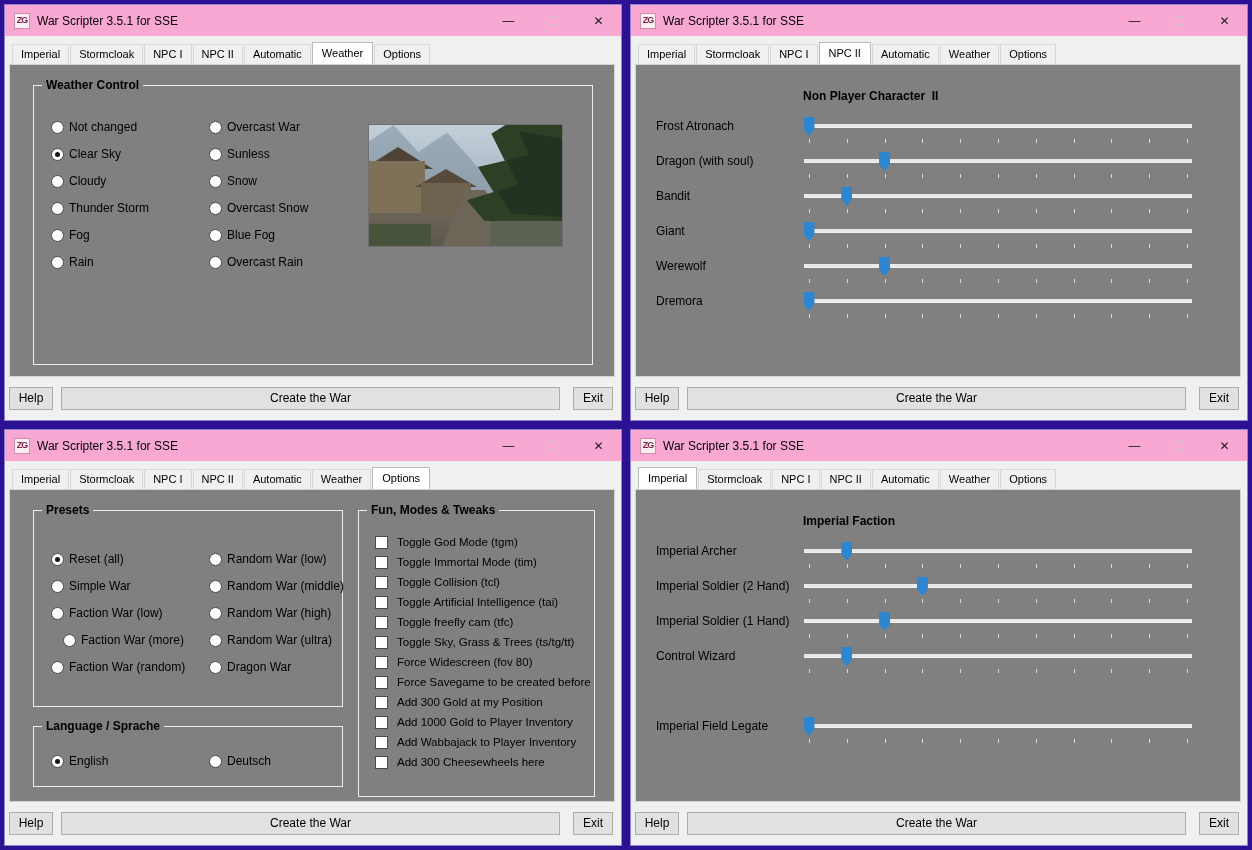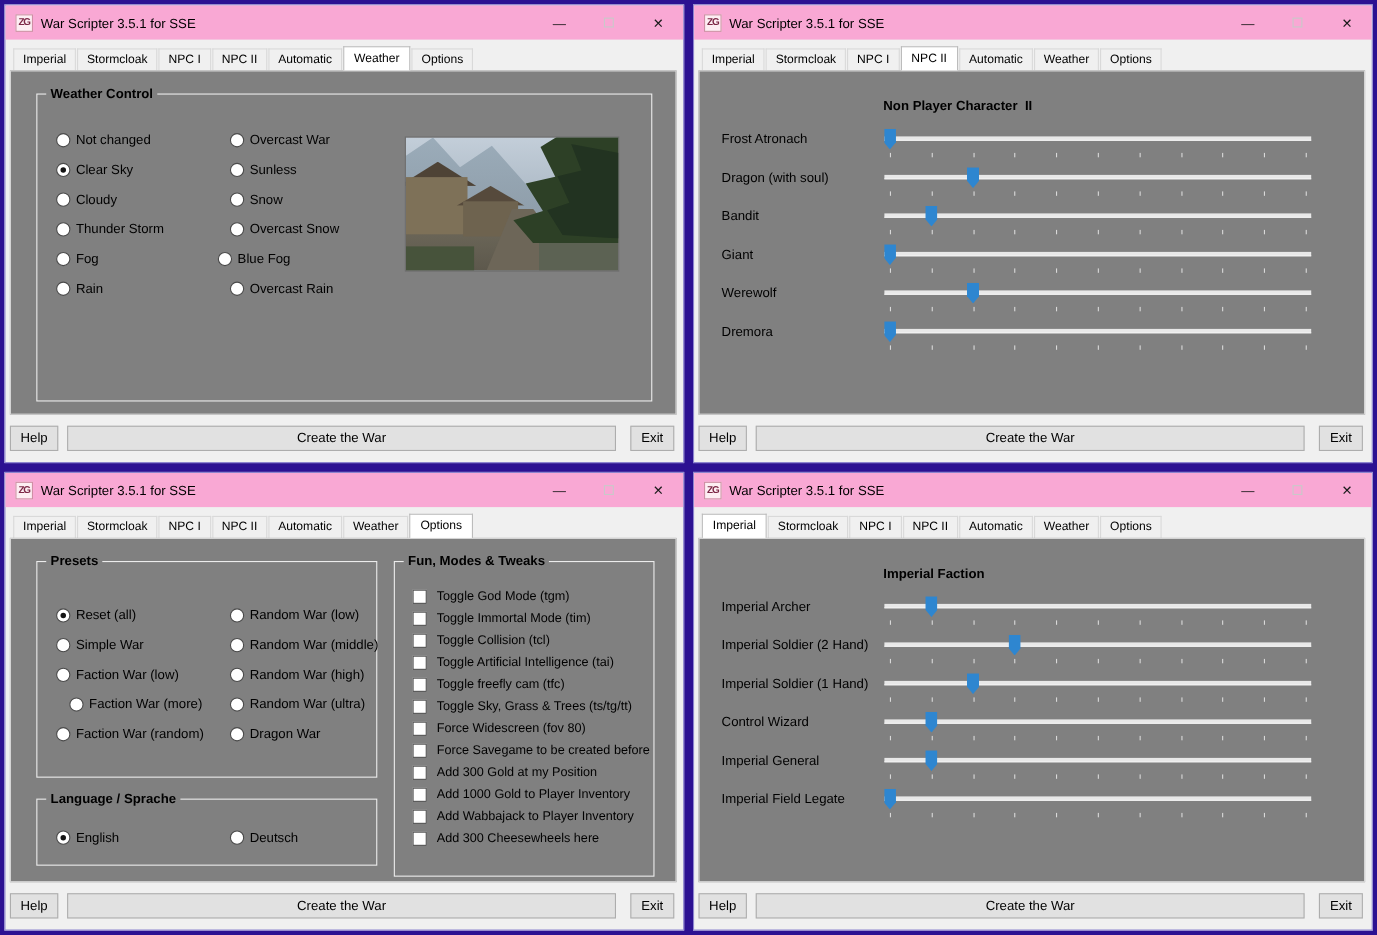--- a/index.html
+++ b/index.html
@@ -132,21 +132,21 @@
               <span class="rlabel">Sunless</span>
             </div>
             <div class="radio-item" style="left: 175px; top: 87px;">
               <span class="radio"></span>
               <span class="rlabel">Snow</span>
             </div>
             <div class="radio-item" style="left: 175px; top: 114px;">
               <span class="radio"></span>
               <span class="rlabel">Overcast Snow</span>
             </div>
-            <div class="radio-item" style="left: 164px; top: 141px;">
+            <div class="radio-item" style="left: 175px; top: 141px;">
               <span class="radio"></span>
               <span class="rlabel">Blue Fog</span>
             </div>
             <div class="radio-item" style="left: 175px; top: 168px;">
               <span class="radio"></span>
               <span class="rlabel">Overcast Rain</span>
             </div>
           </div>
         <div class="scene">
           <div class="sc sc-mount"></div>
@@ -545,38 +545,20 @@
               <span class="tick" style="left: 156.2px;"></span>
               <span class="tick" style="left: 194px;"></span>
               <span class="tick" style="left: 231.8px;"></span>
               <span class="tick" style="left: 269.6px;"></span>
               <span class="tick" style="left: 307.4px;"></span>
               <span class="tick" style="left: 345.2px;"></span>
               <span class="tick" style="left: 383px;"></span>
             </div>
             <span class="sthumb" style="left: 205.3px;"></span>
           </div>
-          <div class="srow" style="top: 191px;">
-            <span class="slabel">Imperial General</span>
-            <div class="strack"></div>
-            <div class="sticks">
-              <span class="tick" style="left: 5px;"></span>
-              <span class="tick" style="left: 42.8px;"></span>
-              <span class="tick" style="left: 80.6px;"></span>
-              <span class="tick" style="left: 118.4px;"></span>
-              <span class="tick" style="left: 156.2px;"></span>
-              <span class="tick" style="left: 194px;"></span>
-              <span class="tick" style="left: 231.8px;"></span>
-              <span class="tick" style="left: 269.6px;"></span>
-              <span class="tick" style="left: 307.4px;"></span>
-              <span class="tick" style="left: 345.2px;"></span>
-              <span class="tick" style="left: 383px;"></span>
-            </div>
-            <span class="sthumb" style="left: 205.3px;"></span>
-          </div>
           <div class="srow" style="top: 226px;">
             <span class="slabel">Imperial Field Legate</span>
             <div class="strack"></div>
             <div class="sticks">
               <span class="tick" style="left: 5px;"></span>
               <span class="tick" style="left: 42.8px;"></span>
               <span class="tick" style="left: 80.6px;"></span>
               <span class="tick" style="left: 118.4px;"></span>
               <span class="tick" style="left: 156.2px;"></span>
               <span class="tick" style="left: 194px;"></span>

